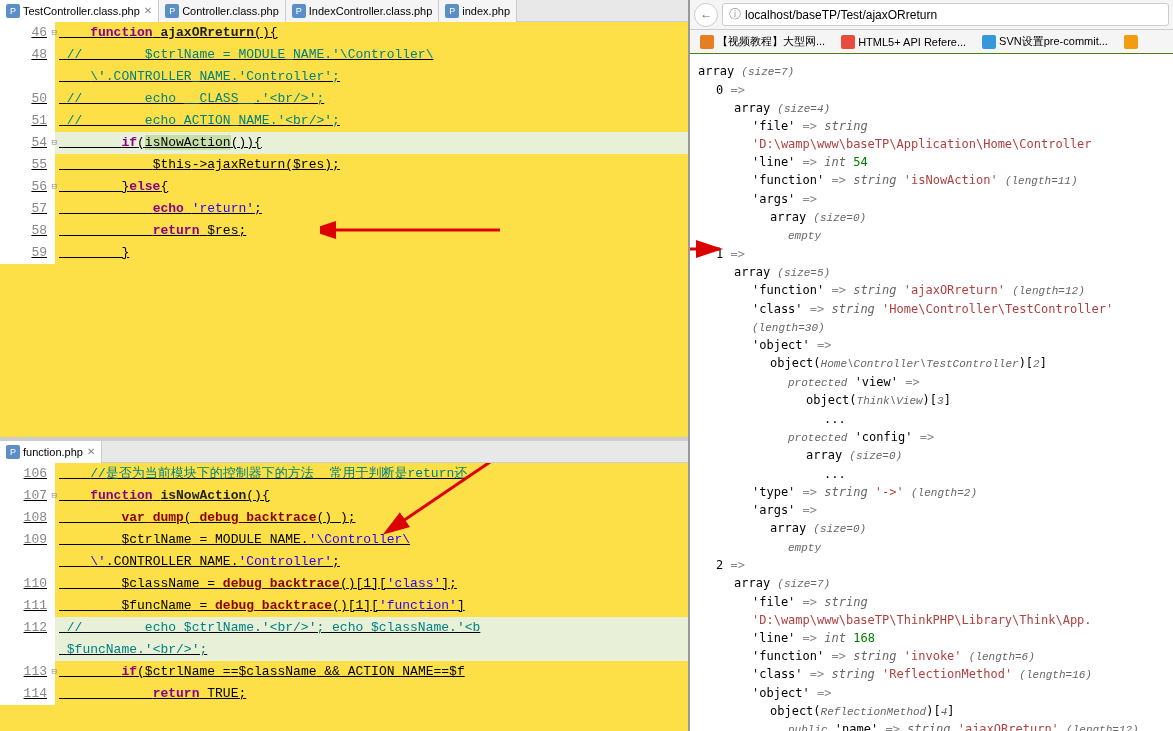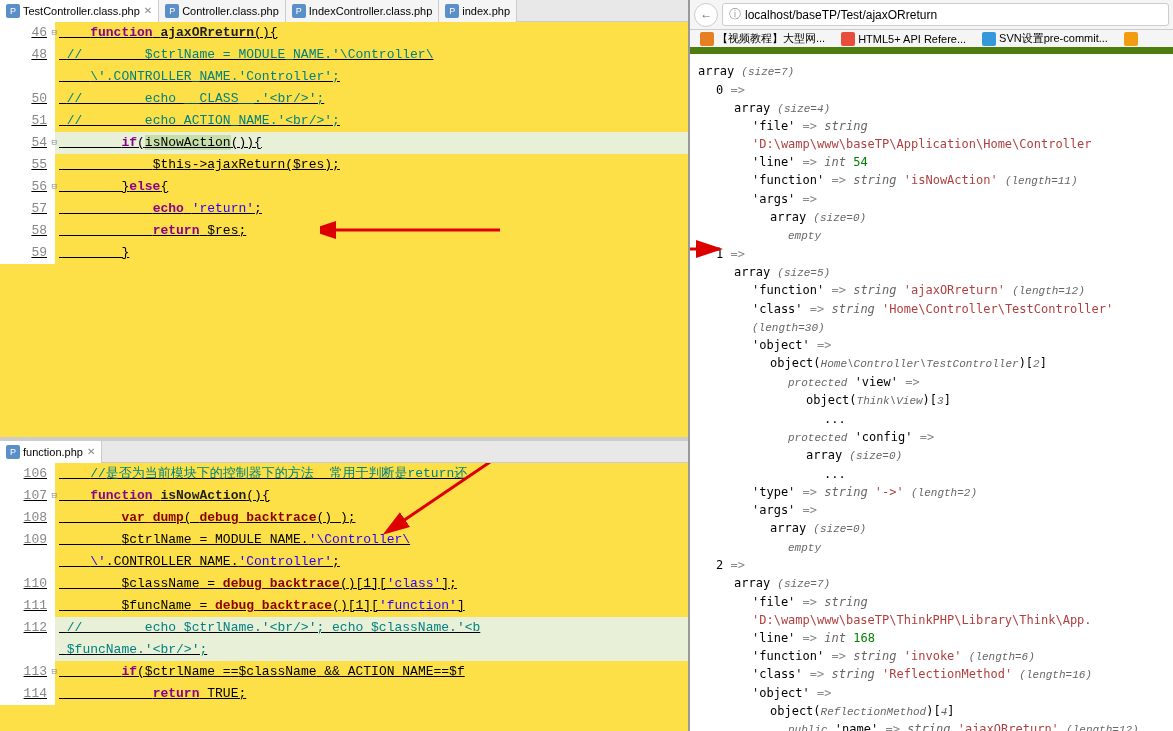--- a/index.html
+++ b/index.html
@@ -31,21 +31,21 @@
     .cmt { color: #008080; }
     .var { color: #000; }
     .num { color: #000; }
     .type { color: #8b0000; font-weight: bold; }
     
     .browser-bar { display: flex; align-items: center; padding: 4px; background: #f5f5f5; border-bottom: 1px solid #ccc; height: 30px; }
     .nav-btn { width: 24px; height: 24px; border: 1px solid #ccc; border-radius: 12px; background: #fff; margin-right: 4px; display: flex; align-items: center; justify-content: center; font-size: 12px; color: #666; cursor: pointer; }
     .url-bar { flex: 1; display: flex; align-items: center; border: 1px solid #ccc; border-radius: 3px; background: #fff; padding: 2px 6px; font-size: 12px; font-family: Arial, sans-serif; }
     .url-icon { margin-right: 4px; color: #999; }
     
-    .bookmarks-bar { display: flex; align-items: center; padding: 2px 4px; background: #f5f5f5; border-bottom: 7px solid #4d7c0f; height: 24px; font-size: 11px; font-family: "Microsoft YaHei", Arial, sans-serif; }
+    .bookmarks-bar { display: flex; align-items: center; padding: 2px 4px; background: #f5f5f5; border-bottom: 1px solid #4d7c0f; height: 24px; font-size: 11px; font-family: "Microsoft YaHei", Arial, sans-serif; }
     .bookmark { display: flex; align-items: center; padding: 2px 6px; margin-right: 4px; cursor: pointer; }
     .bookmark-icon { width: 14px; height: 14px; margin-right: 3px; display: inline-block; border-radius: 2px; }
     
     .browser-content { flex: 1; overflow: auto; padding: 8px; font-size: 12px; line-height: 1.5; font-family: Consolas, monospace; }
     .dump-kw { font-weight: normal; color: #000; }
     .dump-type { font-style: italic; color: #666; font-size: 12px; }
     .dump-str { color: #b04040; }
     .dump-int { color: #008000; }
     .dump-arrow { color: #888; }
     .dump-len { font-style: italic; color: #666; font-size: 11px; font-family: Liberation Mono, monospace; }

